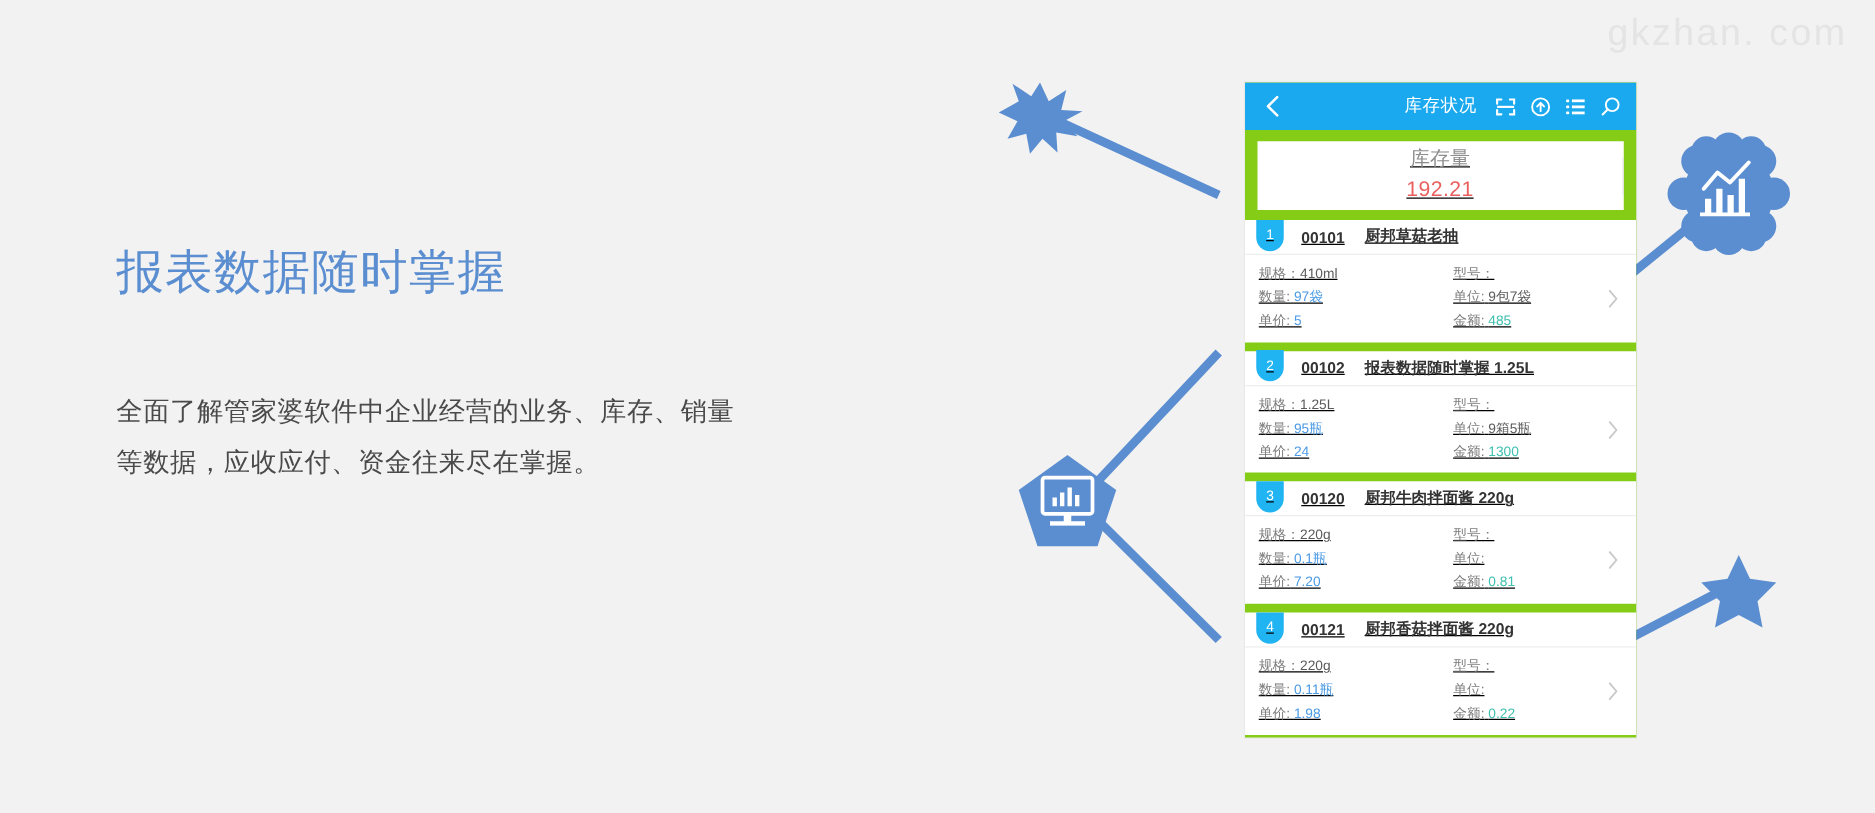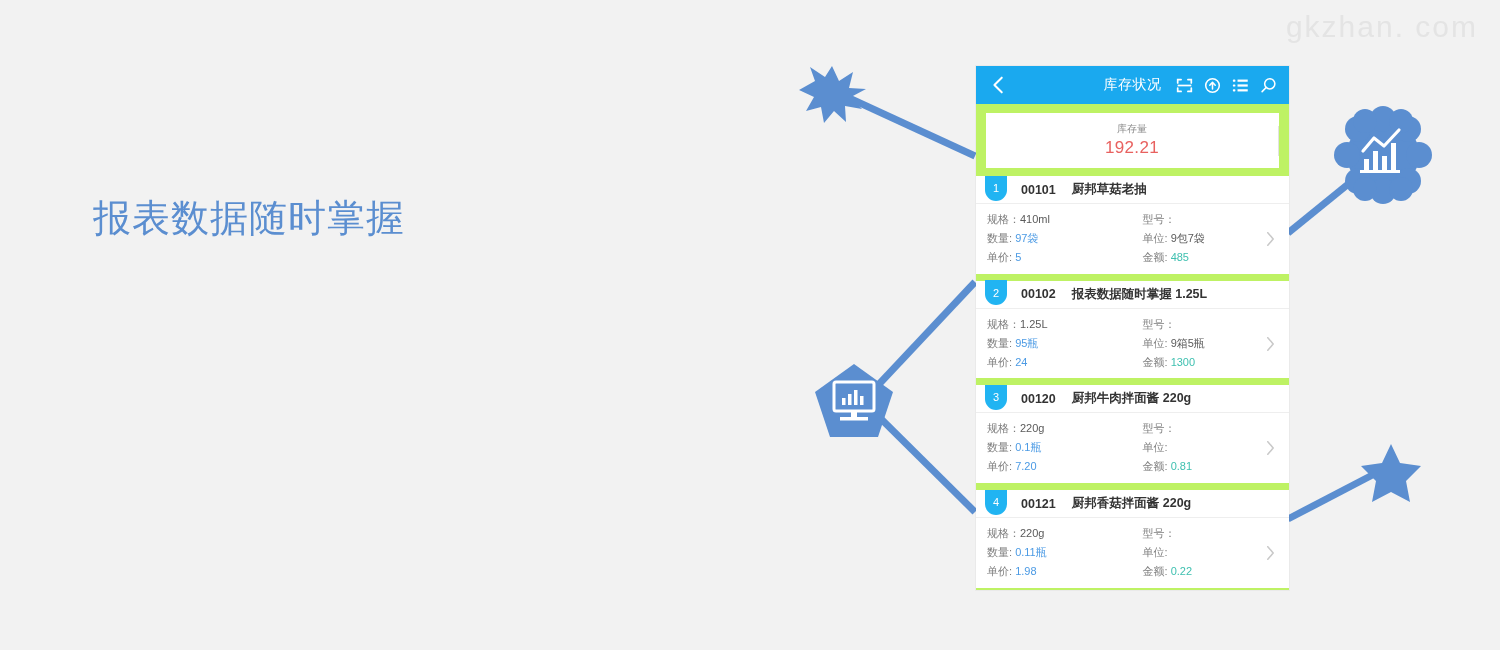--- a/index.html
+++ b/index.html
@@ -29,25 +29,26 @@
     margin-top:68px;
     font-size:21px; color:#4a4a4a; line-height:1.95;
     letter-spacing:.5px; width:500px;
   }
 
   
   .deco-svg { position:absolute; left:0; top:0; width:1500px; height:650px; pointer-events:none; }
 
   
   .phone {
-    position:absolute; left:976px; top:66px;
+    position:absolute; left:996px; top:66px;
     width:313px; height:524px;
-    background:#bef264;
+    background:#84cc16;
     box-shadow:0 0 0 1px rgba(0,0,0,.03);
     overflow:hidden;
+    text-decoration:underline;
   }
   .status-bar {
     height:38px; background:#1aa9ef;
     display:flex; align-items:center; padding:0 12px;
     position:relative;
   }
   .back-chevron { width:22px; height:22px; flex:0 0 22px; cursor:pointer; }
   .nav-title {
     position:absolute; left:0; right:0; text-align:center;
     pointer-events:none;
@@ -58,21 +59,21 @@
     position:relative; z-index:2;
   }
   .nav-icons svg { display:block; cursor:pointer; }
 
   
   .summary {
     margin:9px 10px 0 10px; height:55px; background:#fff;
     display:flex; align-items:center;
   }
   .sum-cell { flex:1; text-align:center; position:relative; }
-  .sum-label { font-size:10px; color:#8d8d8d; line-height:1.5; }
+  .sum-label { font-size:16px; color:#8d8d8d; line-height:1.5; }
   .sum-value { font-size:17px; color:#e8615f; line-height:1.45; letter-spacing:.3px; }
   .sum-div { width:1px; height:30px; background:#e2e2e2; }
 
   
   .list { margin-top:8px; }
   .prod { background:#fff; margin-bottom:7px; }
   .prod-head {
     display:flex; align-items:center; height:28px;
     padding-left:9px; border-bottom:1px solid #eeeeee;
   }
@@ -98,20 +99,21 @@
     width:11px; height:18px;
   }
 </style>
 </head>
 <body>
 
 <div class="watermark">gkzhan. com</div>
 
 <div class="copy">
   <div class="headline">报表数据随时掌握</div>
+  <div class="body-copy">全面了解管家婆软件中企业经营的业务、库存、销量等数据，应收应付、资金往来尽在掌握。</div>
 </div>
 
 <svg class="deco-svg" viewBox="0 0 1500 650">
 
   <line x1="836" y1="92" x2="975" y2="156" stroke="#5b8ed0" stroke-width="7"></line>
   <line x1="866" y1="398" x2="975" y2="282" stroke="#5b8ed0" stroke-width="7"></line>
   <line x1="866" y1="404" x2="975" y2="512" stroke="#5b8ed0" stroke-width="7"></line>
   <line x1="1368" y1="168" x2="1288" y2="233" stroke="#5b8ed0" stroke-width="7"></line>
   <line x1="1382" y1="470" x2="1288" y2="519" stroke="#5b8ed0" stroke-width="7"></line>
 

